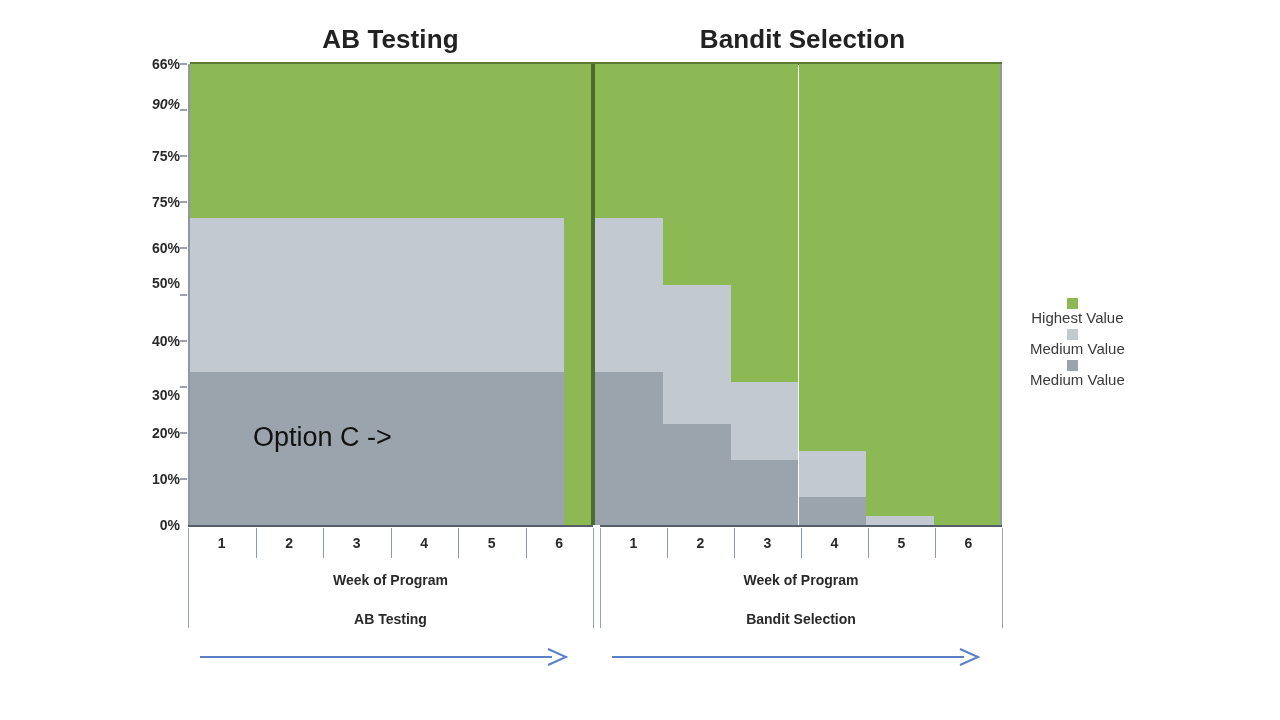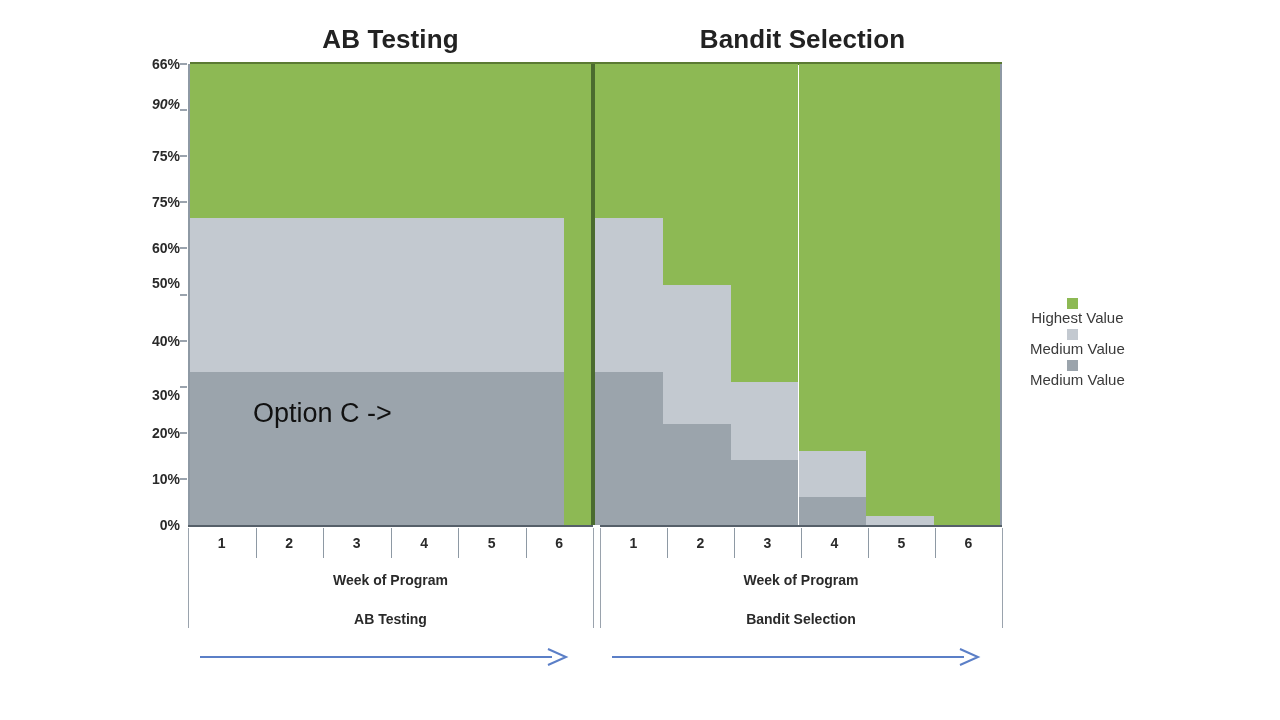--- a/index.html
+++ b/index.html
@@ -37,21 +37,21 @@
   .divider{position:absolute;left:401px;top:0;width:4px;height:461px;background:#4b6b2f;}
   .plot-top-edge{position:absolute;left:190px;top:62px;width:812px;height:3px;background:#5b7a33;}
   .plot-right-edge{position:absolute;left:1000px;top:64px;width:2px;height:461px;background:#8e99a4;}
 
   
   .opt-label{
     position:absolute;font-size:27px;font-weight:400;color:#111;white-space:nowrap;
   }
   #opt-a{left:222px;top:138px;}
   #opt-b{left:245px;top:265px;}
-  #opt-c{left:253px;top:398px;}
+  #opt-c{left:253px;top:422px;}
 
   
   .xaxis-line{position:absolute;top:525px;height:2px;background:#555f69;}
   #xline-ab{left:188px;width:405px;}
   #xline-bandit{left:600px;width:402px;}
   .xband{position:absolute;top:527px;height:32px;}
   .xcell{
     position:absolute;top:0;height:32px;font-size:14px;font-weight:700;color:#2a2a2a;
     display:flex;align-items:center;justify-content:center;
   }

